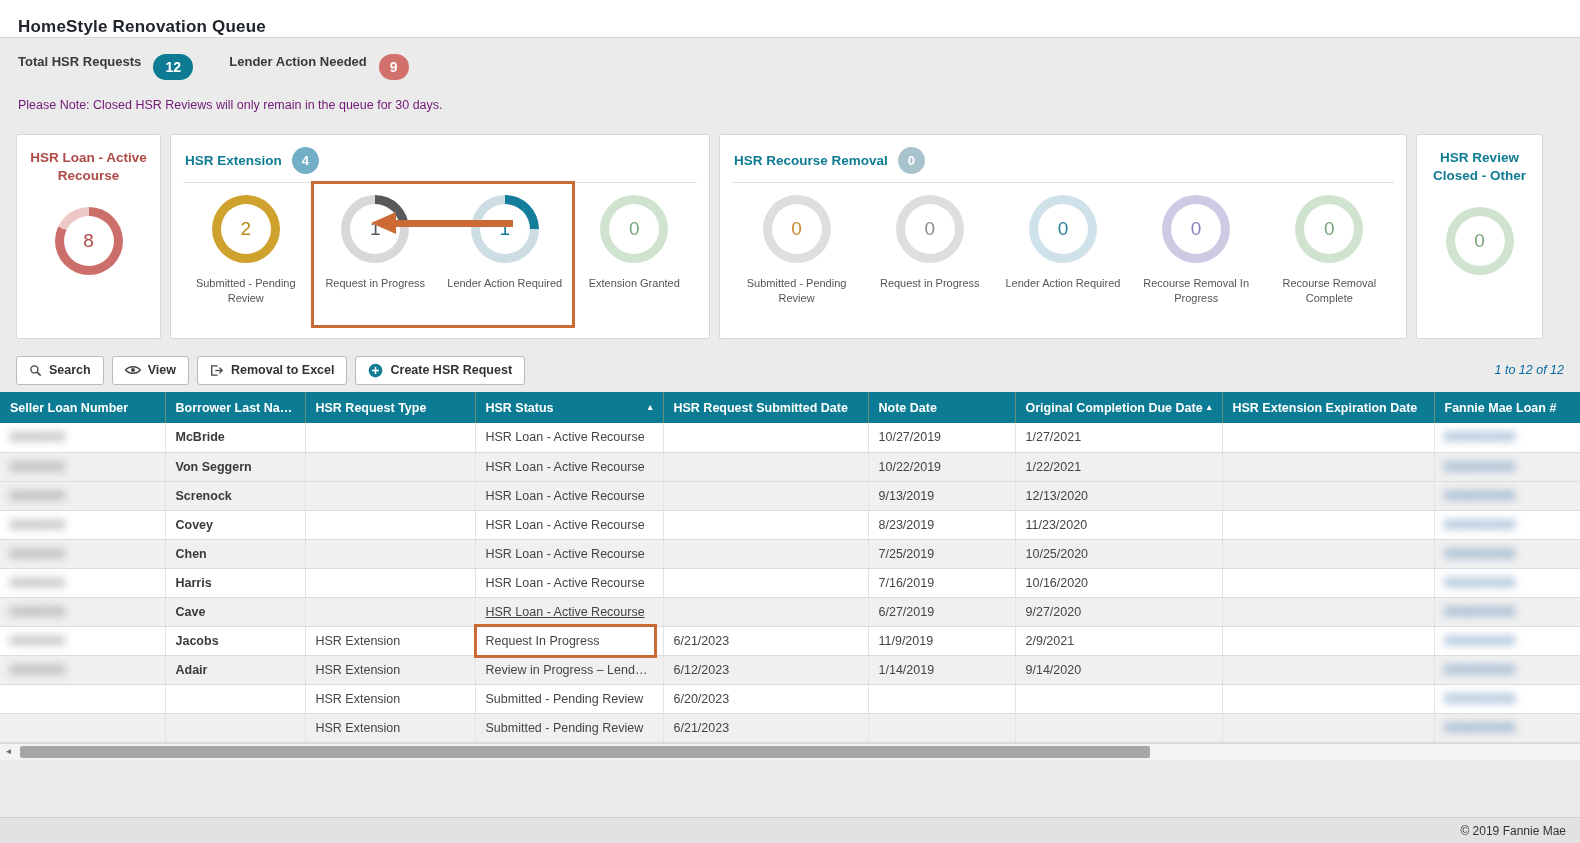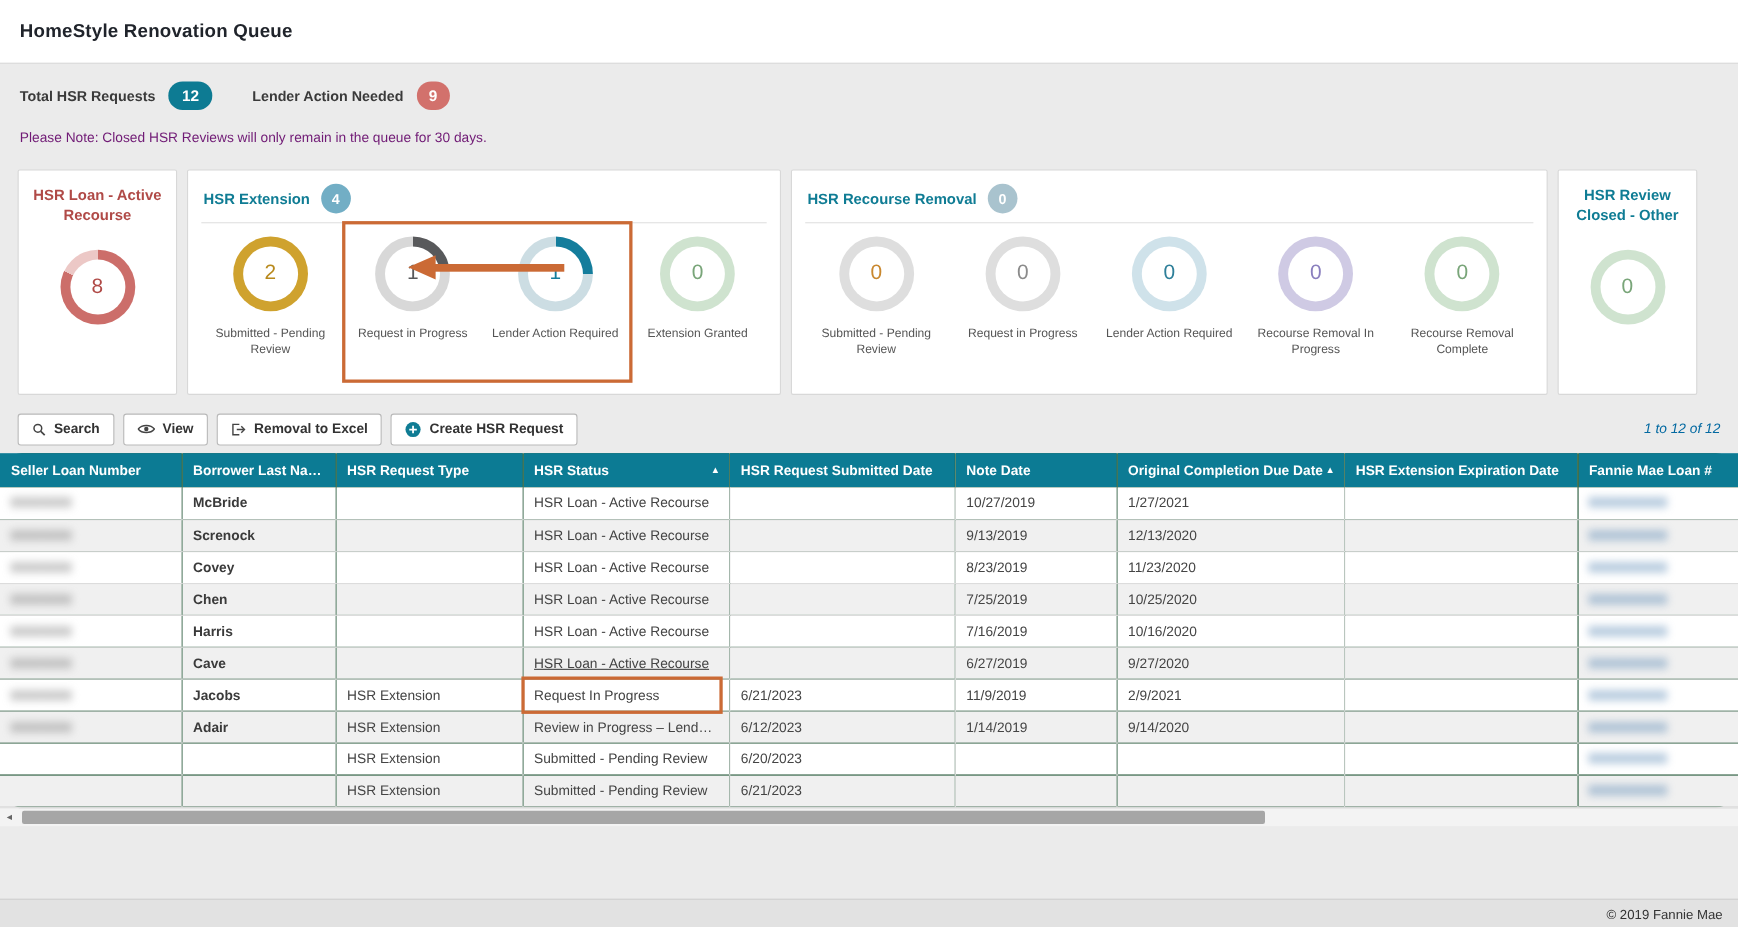--- a/index.html
+++ b/index.html
@@ -5,28 +5,28 @@
   * { box-sizing: border-box; margin: 0; padding: 0; }
   html,body { width:1580px; height:843px; overflow:hidden; }
   body {
     font-family:"Liberation Sans", sans-serif;
     background:#ebebeb;
     color:#333;
     position:relative;
   }
   
   .app-header {
-    height:58px; background:#fff; border-bottom:1px solid #d5d5d5;
-    display:flex; align-items:center; padding:0 18px;
+    height:38px; background:#fff; border-bottom:1px solid #d5d5d5;
+    display:flex; align-items:flex-end; padding:0 18px;
   }
   .app-header h1 { font-size:17px; font-weight:600; color:#20242b; letter-spacing:.2px; }
 
   
   .summary { padding:16px 18px 10px 18px; height:96px; }
-  .summary-row { display:flex; align-items:center; gap:12px; }
+  .summary-row { display:flex; align-items:flex-start; gap:12px; }
   .summary-label { font-size:13px; font-weight:600; color:#3a3a3a; }
   .badge-pill {
     min-width:40px; height:26px; border-radius:14px; color:#fff;
     display:inline-flex; align-items:center; justify-content:center;
     font-size:14px; font-weight:700; padding:0 10px;
   }
   .badge-pill.total { background:var(--teal); margin-right:24px; }
   .badge-pill.lender { background:var(--badge-red); min-width:30px; }
   .summary-note { margin-top:18px; font-size:12.5px; color:#701a75; }
 
@@ -335,20 +335,31 @@
           <td></td>
           <td class="status">HSR Loan - Active Recourse</td>
           <td></td>
           <td>10/27/2019</td>
           <td>1/27/2021</td>
           <td></td>
           <td><span class="blur fnm">000000000</span></td>
         </tr>
         <tr class="alt">
           <td><span class="blur seller">0000000</span></td>
+          <td class="borrower">Von Seggern</td>
+          <td></td>
+          <td class="status">HSR Loan - Active Recourse</td>
+          <td></td>
+          <td>10/22/2019</td>
+          <td>1/22/2021</td>
+          <td></td>
+          <td><span class="blur fnm">000000000</span></td>
+        </tr>
+        <tr class="alt">
+          <td><span class="blur seller">0000000</span></td>
           <td class="borrower">Screnock</td>
           <td></td>
           <td class="status">HSR Loan - Active Recourse</td>
           <td></td>
           <td>9/13/2019</td>
           <td>12/13/2020</td>
           <td></td>
           <td><span class="blur fnm">000000000</span></td>
         </tr>
         <tr>

